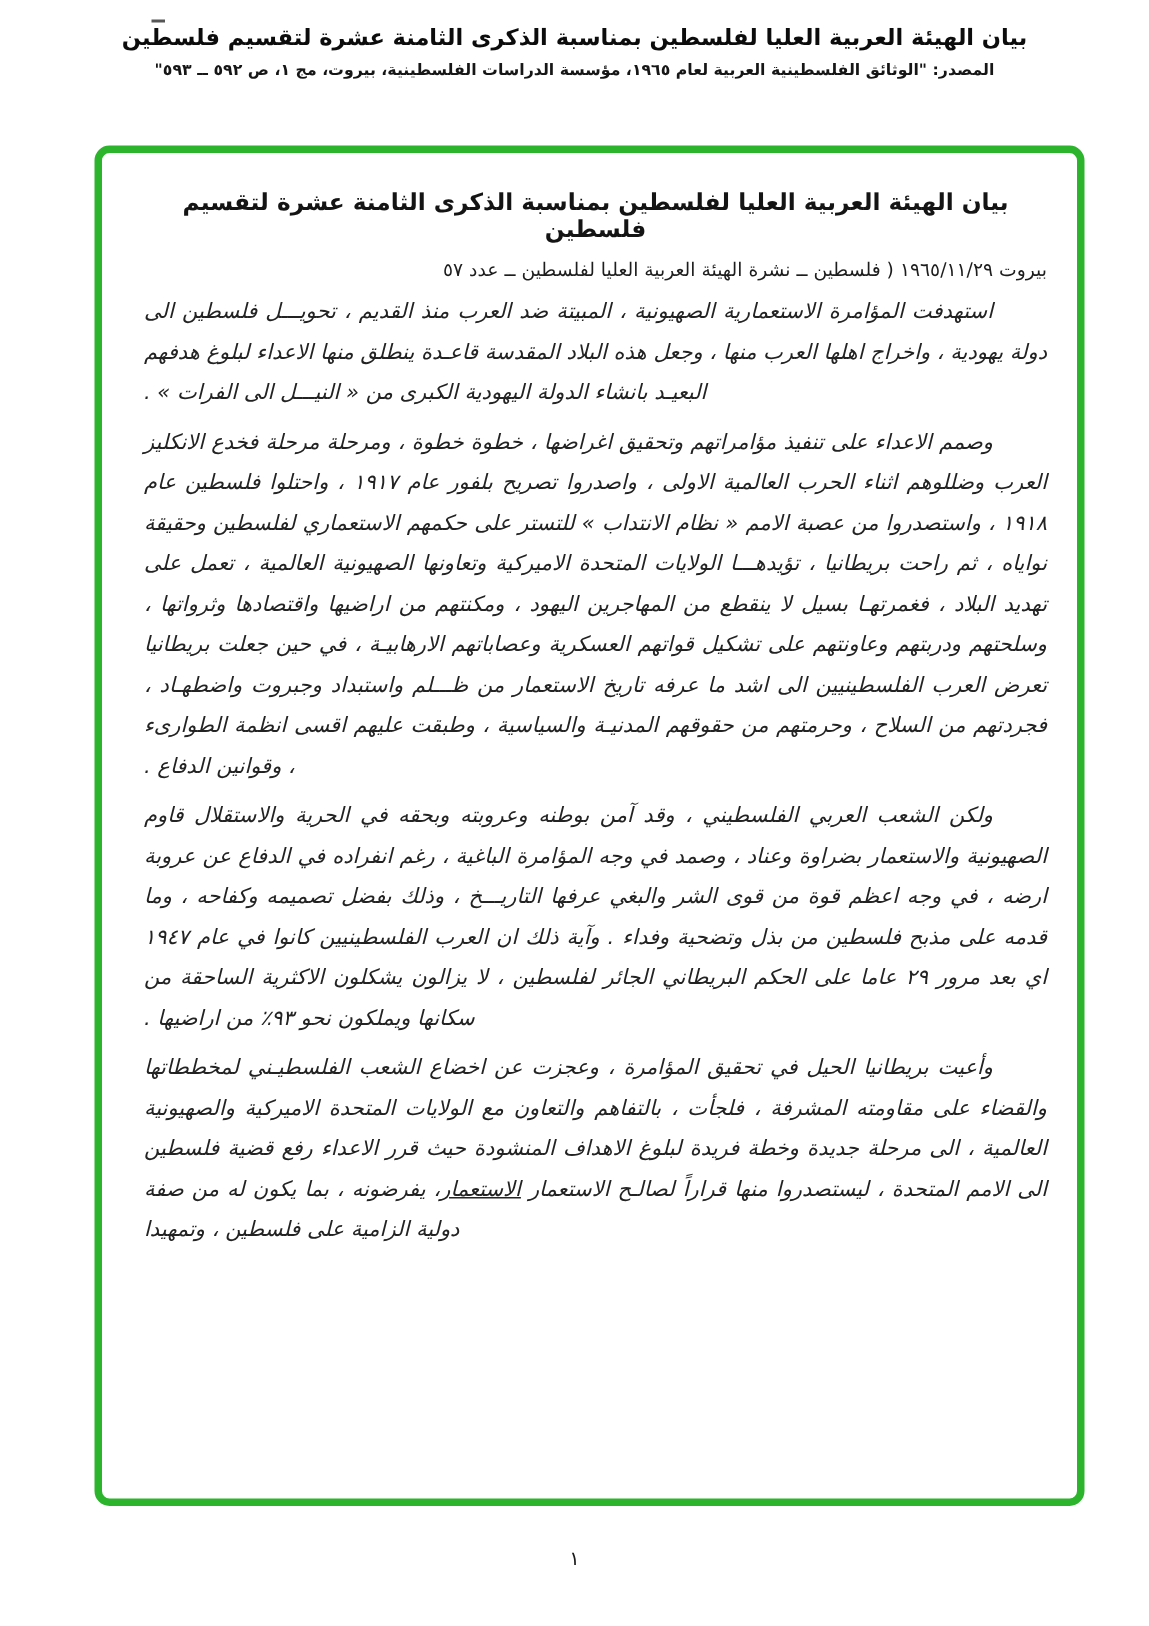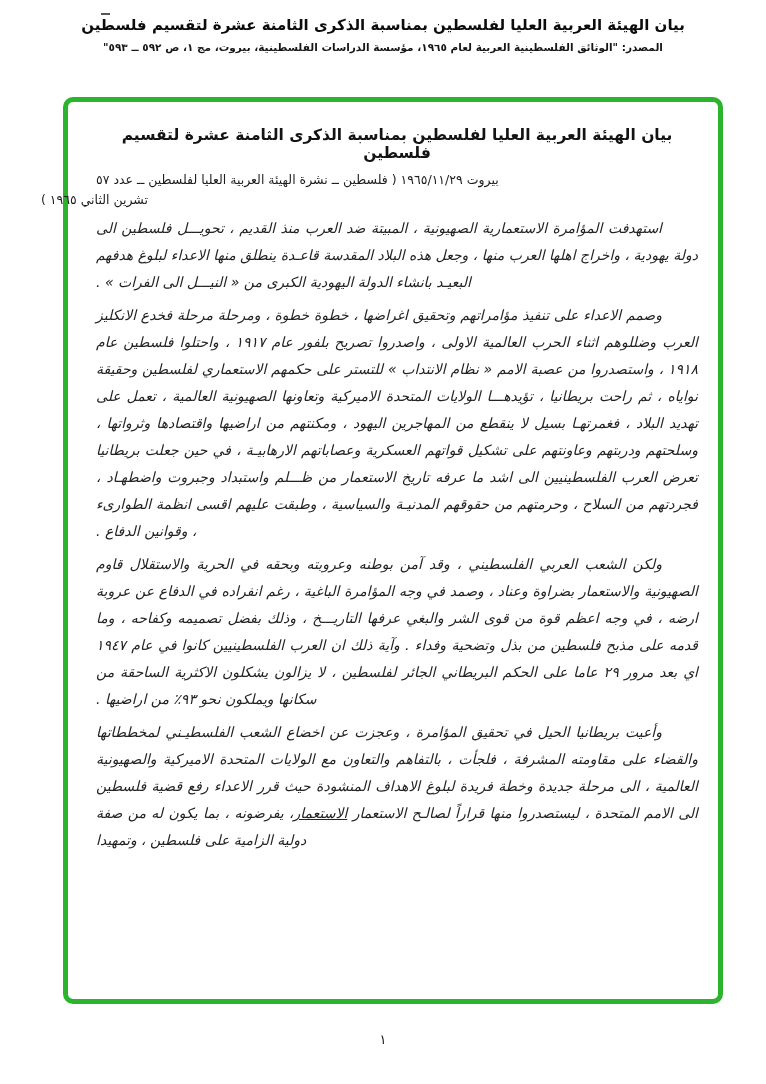--- a/index.html
+++ b/index.html
@@ -33,21 +33,21 @@
   .doc-inner{
     direction:rtl;
     padding:24px 20px 0 28px;
   }
   .doc-title{
     margin:0 0 10px 0;
     font-size:15.5px;font-weight:bold;color:#141414;
     text-align:center;letter-spacing:.2px;
   }
   .doc-subtitle{
-    font-size:12.5px;color:#1d1d1d;text-align:left;margin:0 0 5px 0;
+    font-size:12.5px;color:#1d1d1d;text-align:right;margin:0 0 5px 0;
   }
   .doc-subtitle.line2{transform:translateX(-55px);}
   .doc-body{margin-top:8px;}
   .para{
     margin:0 0 6px 0;
     font-size:14px;line-height:27px;color:#232323;
     text-align:justify;text-align-last:left;
     text-indent:36px;
     font-style:italic;
   }
@@ -64,21 +64,20 @@
 
 <header class="page-header">
   <div class="ph-title">بيان الهيئة العربية العليا لفلسطين بمناسبة الذكرى الثامنة عشرة لتقسيم فلسطين</div>
   <div class="ph-source">المصدر: "الوثائق الفلسطينية العربية لعام ١٩٦٥، مؤسسة الدراسات الفلسطينية، بيروت، مج ١، ص ٥٩٢ ــ ٥٩٣"</div>
 </header>
 
 <main class="doc-frame">
   <div class="doc-inner" dir="rtl">
     <h1 class="doc-title">بيان الهيئة العربية العليا لفلسطين بمناسبة الذكرى الثامنة عشرة  لتقسيم فلسطين</h1>
     <div class="doc-subtitle">بيروت ١٩٦٥/١١/٢٩ ( فلسطين ــ نشرة الهيئة العربية العليا لفلسطين ــ عدد ٥٧</div>
-    <div class="doc-subtitle line2">تشرين الثاني ١٩٦٥ )</div>
 
     <div class="doc-body">
       <p class="para">استهدفت المؤامرة الاستعمارية الصهيونية ، المبيتة ضد العرب منذ القديم ، تحويـــل فلسطين الى دولة يهودية ، واخراج اهلها العرب منها ، وجعل هذه البلاد المقدسة قاعـدة ينطلق منها الاعداء لبلوغ هدفهم البعيـد بانشاء الدولة اليهودية الكبرى من « النيـــل الى الفرات » .</p>
       <p class="para">وصمم الاعداء على تنفيذ مؤامراتهم وتحقيق اغراضها ، خطوة خطوة ، ومرحلة مرحلة فخدع الانكليز العرب وضللوهم اثناء الحرب العالمية الاولى ، واصدروا تصريح بلفور عام ١٩١٧ ، واحتلوا فلسطين عام ١٩١٨ ، واستصدروا من عصبة الامم « نظام الانتداب » للتستر على حكمهم الاستعماري لفلسطين وحقيقة نواياه ، ثم راحت بريطانيا ، تؤيدهـــا الولايات المتحدة الاميركية وتعاونها الصهيونية العالمية ، تعمل على تهديد البلاد ، فغمرتهـا بسيل لا ينقطع من المهاجرين اليهود ، ومكنتهم من اراضيها واقتصادها وثرواتها ، وسلحتهم ودربتهم وعاونتهم على تشكيل قواتهم العسكرية وعصاباتهم الارهابيـة ، في حين جعلت بريطانيا تعرض العرب الفلسطينيين الى اشد ما عرفه تاريخ الاستعمار من ظـــلم واستبداد وجبروت واضطهـاد ، فجردتهم من السلاح ، وحرمتهم من حقوقهم المدنيـة والسياسية ، وطبقت عليهم اقسى انظمة الطوارىء ، وقوانين الدفاع .</p>
       <p class="para">ولكن الشعب العربي الفلسطيني ، وقد آمن بوطنه وعروبته وبحقه في الحرية والاستقلال قاوم الصهيونية والاستعمار بضراوة وعناد ، وصمد في وجه المؤامرة الباغية ، رغم انفراده في الدفاع عن عروبة ارضه ، في وجه اعظم قوة من قوى الشر والبغي عرفها التاريـــخ ، وذلك بفضل تصميمه وكفاحه ، وما قدمه على مذبح فلسطين من بذل وتضحية وفداء . وآية ذلك ان العرب الفلسطينيين كانوا في عام ١٩٤٧ اي بعد مرور ٢٩ عاما على الحكم البريطاني الجائر لفلسطين ، لا يزالون يشكلون الاكثرية الساحقة من سكانها ويملكون نحو ٩٣٪ من اراضيها .</p>
       <p class="para"><span>وأعيت بريطانيا الحيل في تحقيق المؤامرة ، وعجزت عن اخضاع الشعب الفلسطيـني لمخططاتها والقضاء على مقاومته المشرفة ، فلجأت ، بالتفاهم والتعاون مع الولايات المتحدة الاميركية والصهيونية العالمية ، الى مرحلة جديدة وخطة فريدة لبلوغ الاهداف المنشودة حيث قرر الاعداء رفع قضية فلسطين الى الامم المتحدة ، ليستصدروا منها قراراً لصالـح الاستعمار</span>
         <span class="underline">الاستعمار</span><span>، يفرضونه ، بما يكون له من صفة دولية الزامية على فلسطين ، وتمهيدا</span></p>
     </div>
   </div>
 </main>

